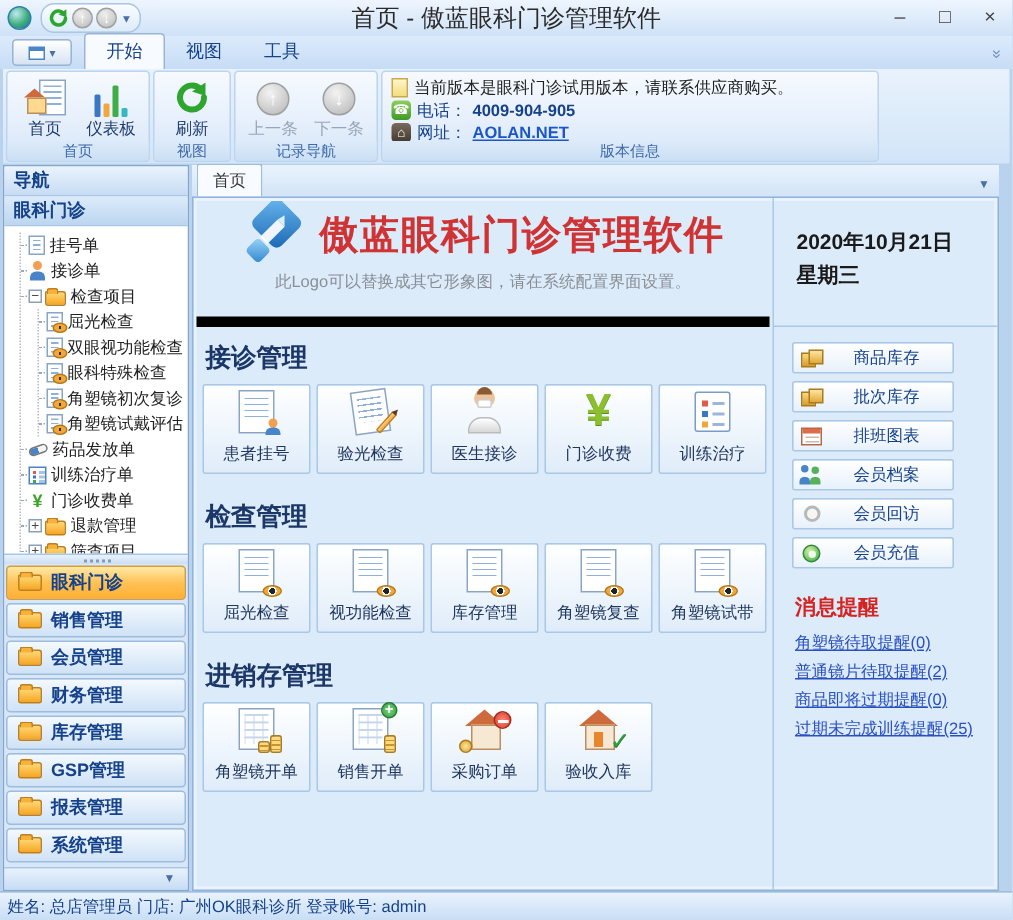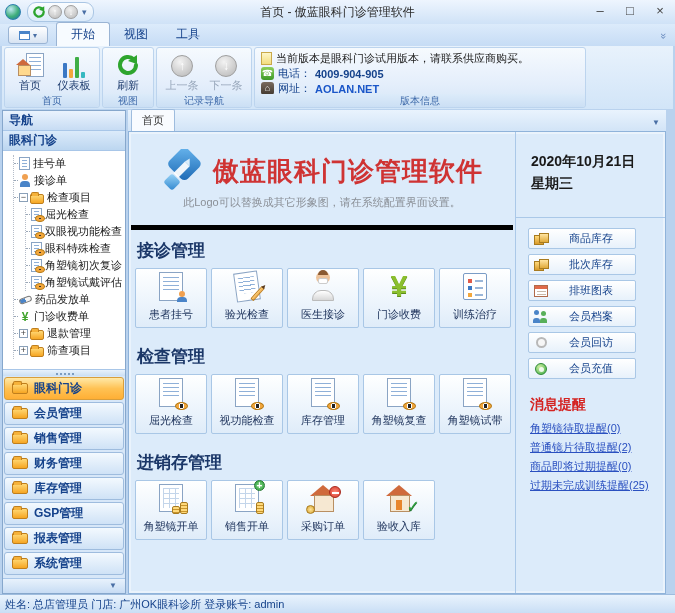--- a/index.html
+++ b/index.html
@@ -15,21 +15,21 @@
   .titlebar { position:absolute; top:0; left:0; right:0; height:24px;
     background:linear-gradient(#eef5fe,#cfe2f7); display:flex; align-items:center; }
   .appico { width:16px; height:16px; border-radius:50%; margin:0 6px 0 5px;
     background:radial-gradient(circle at 35% 30%, #bfe8f2, #3fae7a 55%, #1b6ea8); border:1px solid #2c7fae; }
   .qat { display:flex; align-items:center; gap:2px; padding:1px 6px 1px 4px;
     background:linear-gradient(#fbfdff,#dcebfa); border:1px solid #aac6e4; border-radius:9px; height:20px; }
   .qat .circ { width:14px; height:14px; border-radius:50%; border:1px solid #9f9f9f;
     background:radial-gradient(circle at 40% 30%, #efefef, #b9b9b9); color:#fff;
     font-size:9px; line-height:12px; text-align:center; font-weight:bold; }
   .qat .drop { color:#4a6fa5; font-size:9px; margin-left:2px; }
-  .win-title { position:absolute; left:0; right:0; text-align:center; color:#2b2b2b; font-size:12px; pointer-events:none; }
+  .win-title { position:absolute; left:0; right:0; text-align:center; color:#2b2b2b; font-size:16px; pointer-events:none; }
   .winbtns { margin-left:auto; display:flex; }
   .winbtn { width:30px; height:22px; text-align:center; line-height:20px; color:#444; font-size:13px; }
   
   .tabrow { position:absolute; top:24px; left:0; right:0; height:22px;
     background:linear-gradient(#dcebfb,#c6dcf5); display:flex; align-items:flex-end; }
   .filebtn { margin:2px 8px 2px 8px; width:40px; height:18px; border:1px solid #9ab4d4; border-radius:3px;
     background:linear-gradient(#ffffff,#d7e3f2); display:flex; align-items:center; justify-content:center; gap:3px; }
   .filebtn .fbico { width:11px; height:9px; background:#fff; border:1px solid #4a84c8; border-top:3px solid #4a84c8; }
   .filebtn .fbarr { font-size:8px; color:#4a6fa5; }
   .rtab { padding:3px 14px 3px 14px; font-size:12px; color:#15428b; }
@@ -135,22 +135,22 @@
   
   .main { position:absolute; top:110px; left:128px; width:538px; height:484px; }
   .doctabs { height:21px; background:linear-gradient(#e9f3fd,#d2e4f7); display:flex; align-items:flex-end; }
   .doctab { margin-left:3px; padding:3px 10px; background:#f8fbff; border:1px solid #9ebcde; border-bottom:none;
     border-radius:2px 2px 0 0; font-size:11px; color:#333; }
   .doctabs .tsarr { margin-left:auto; margin-right:6px; font-size:8px; color:#4a6fa5; padding-bottom:4px; }
   .content { position:absolute; top:21px; left:0; right:0; bottom:0; border:1px solid #8fb3da;
     background:#dcebfa; box-shadow:inset 0 0 0 2px #eaf3fc; display:flex; }
   .left-col { flex:1; border-right:1px solid #aac8e8; padding:2px 2px 0 2px; }
   .right-col { width:151px; padding-top:2px; }
-  .logo-area { height:96px; border-bottom:5px solid #000000; display:flex; flex-direction:column;
-    align-items:center; justify-content:center; gap:2px; }
+  .logo-area { height:84px; border-bottom:7px solid #000000; display:flex; flex-direction:column;
+    align-items:center; gap:2px; }
   .logo-line { display:flex; align-items:center; gap:8px; }
   .logo-title { color:#cf3333; font-size:26px; font-weight:bold; letter-spacing:1px; white-space:nowrap; }
   .logo-hint { font-size:11px; color:#8a8f96; }
   .sections { padding:0 2px 0 4px; }
   .section-title { font-size:17px; font-weight:bold; color:#1b3768; margin:9px 0 6px 2px; }
   .section-title.mt { margin-top:17px; }
   .btn-row { display:flex; gap:4px; }
   .big-btn { width:72px; height:60px; border:1px solid #a9c7e6; border-radius:2px;
     background:linear-gradient(#feffff,#ecf4fc 60%, #dfecf9);
     display:flex; flex-direction:column; align-items:center; justify-content:flex-end; padding-bottom:5px; gap:4px; }
@@ -389,20 +389,25 @@
           <span class="tlabel">角塑镜试戴评估</span>
         </div>
       </div>
       <div class="trow">
         <i class="conn"></i>
           <span class="tic pill-sm"></span>
         <span class="tlabel">药品发放单</span>
       </div>
       <div class="trow">
         <i class="conn"></i>
+          <span class="tic list-sm"></span>
+        <span class="tlabel">训练治疗单</span>
+      </div>
+      <div class="trow">
+        <i class="conn"></i>
           <span class="tic yen-sm"></span>
         <span class="tlabel">门诊收费单</span>
       </div>
       <div class="trow">
         <i class="conn"></i>
         <span class="expander">+</span>
         <span class="tic fold"></span>
         <span class="tlabel">退款管理</span>
       </div>
       <div class="trow">
@@ -416,25 +421,25 @@
 
   <div class="splitter"></div>
 
   <div class="obtns">
     <div class="obtn selected">
       <span class="fold-lg"></span>
       <span class="olbl">眼科门诊</span>
     </div>
     <div class="obtn">
       <span class="fold-lg"></span>
+      <span class="olbl">销售管理</span>
+    </div>
+    <div class="obtn">
+      <span class="fold-lg"></span>
       <span class="olbl">会员管理</span>
-    </div>
-    <div class="obtn">
-      <span class="fold-lg"></span>
-      <span class="olbl">销售管理</span>
     </div>
     <div class="obtn">
       <span class="fold-lg"></span>
       <span class="olbl">财务管理</span>
     </div>
     <div class="obtn">
       <span class="fold-lg"></span>
       <span class="olbl">库存管理</span>
     </div>
     <div class="obtn">

